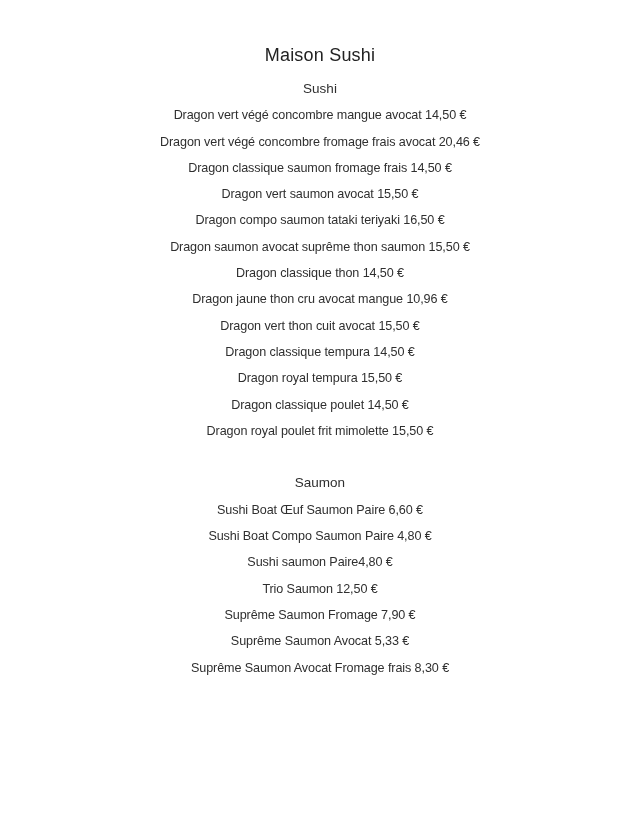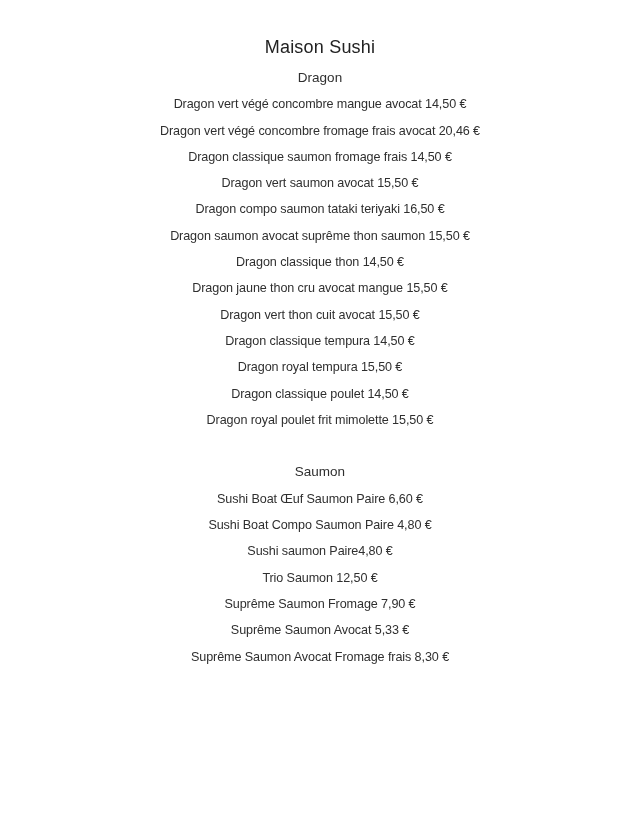--- a/index.html
+++ b/index.html
@@ -19,21 +19,21 @@
     text-align: center;
     box-sizing: border-box;
     padding-top: 34px;
   }
   .title {
     font-size: 18px;
     line-height: 26px;
     font-weight: 500;
     letter-spacing: 0.2px;
     color: #222222;
-    margin: 0;
+    margin: 8px;
   }
   .section-title {
     font-size: 13.5px;
     line-height: 26.3px;
     font-weight: 400;
     color: #2f2f2f;
     margin: 0;
   }
   .menu-section:first-of-type {
     margin-top: 5px;
@@ -49,29 +49,29 @@
     margin: 0;
   }
 </style>
 </head>
 <body>
 
 <main class="page">
   <h1 class="title">Maison Sushi</h1>
   <div id="sections">
       <section class="menu-section">
-        <h2 class="section-title">Dragon</h2>
+        <h2 class="section-title">Sushi</h2>
         <p class="menu-item">Dragon vert végé concombre mangue avocat 14,50 €</p>
         <p class="menu-item">Dragon vert végé concombre fromage frais avocat 20,46 €</p>
         <p class="menu-item">Dragon classique saumon fromage frais 14,50 €</p>
         <p class="menu-item">Dragon vert saumon avocat 15,50 €</p>
         <p class="menu-item">Dragon compo saumon tataki teriyaki 16,50 €</p>
         <p class="menu-item">Dragon saumon avocat suprême thon saumon 15,50 €</p>
         <p class="menu-item">Dragon classique thon 14,50 €</p>
-        <p class="menu-item">Dragon jaune thon cru avocat mangue 15,50 €</p>
+        <p class="menu-item">Dragon jaune thon cru avocat mangue 10,96 €</p>
         <p class="menu-item">Dragon vert thon cuit avocat 15,50 €</p>
         <p class="menu-item">Dragon classique tempura 14,50 €</p>
         <p class="menu-item">Dragon royal tempura 15,50 €</p>
         <p class="menu-item">Dragon classique poulet 14,50 €</p>
         <p class="menu-item">Dragon royal poulet frit mimolette 15,50 €</p>
       </section>
       <section class="menu-section">
         <h2 class="section-title">Saumon</h2>
         <p class="menu-item">Sushi Boat Œuf Saumon Paire 6,60 €</p>
         <p class="menu-item">Sushi Boat Compo Saumon Paire 4,80 €</p>

